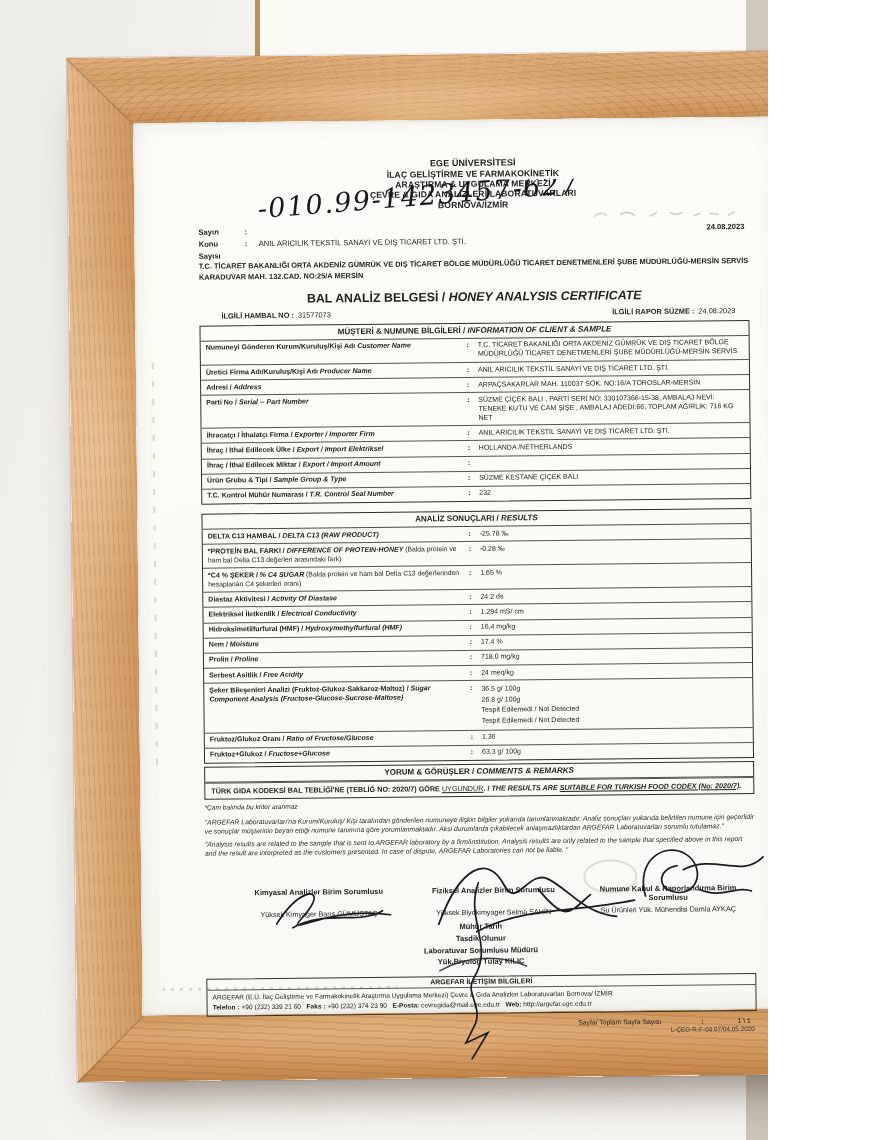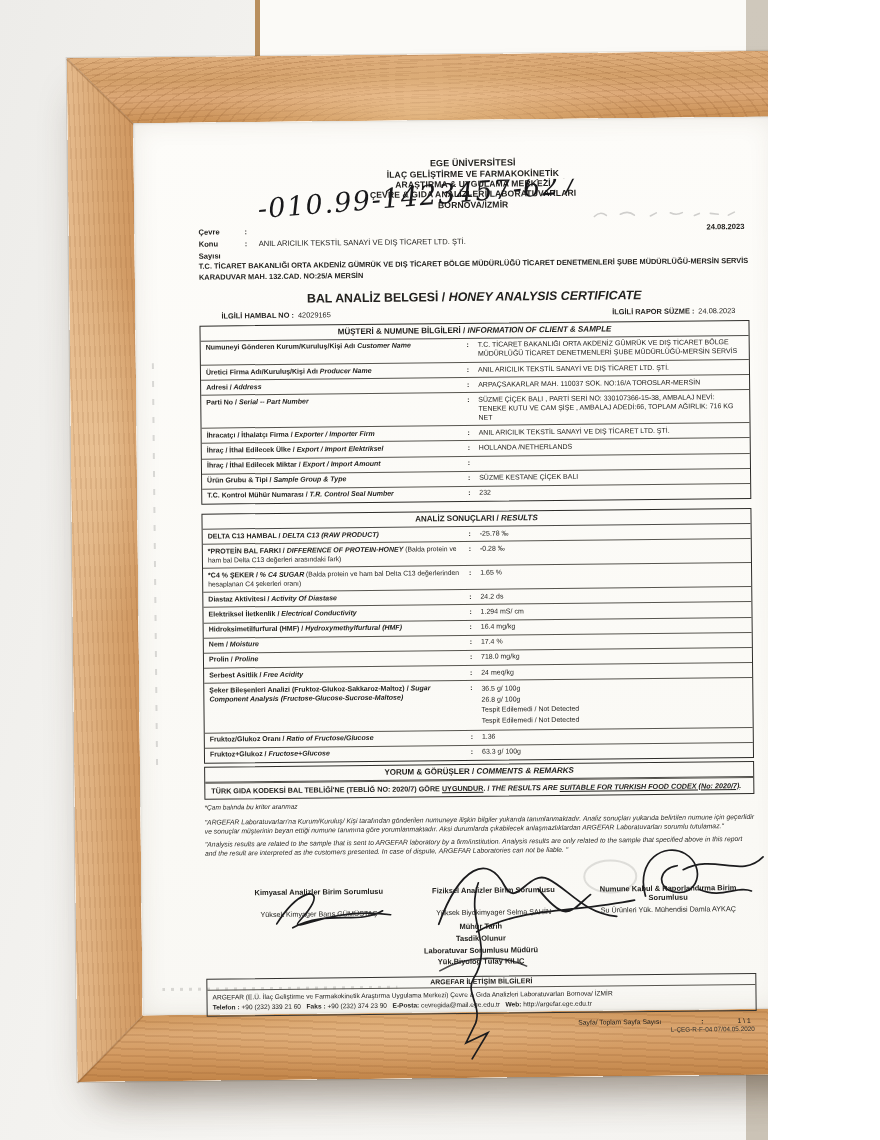--- a/index.html
+++ b/index.html
@@ -87,21 +87,21 @@
   .tc{padding:2.6px 5px;line-height:1.28;}
   .lab{width:46%;font-weight:bold;}
   .lab .i{font-style:italic;font-weight:600;}
   .lab .nt{font-weight:normal;font-size:6.8px;}
   .co{width:10px;font-weight:bold;text-align:center;padding-left:0;padding-right:0;}
   .va{flex:1;}
   .vl{line-height:1.55;}
   
   .cmt-row{padding:2.8px 6px;font-size:7.2px;border-top:1px solid #57554f;}
   .cmt-row .b{font-weight:bold;}
-  .cmt-row .u{font-weight:bold;text-decoration:underline;}
+  .cmt-row .u{font-weight:normal;text-decoration:underline;}
   .cmt-row .i{font-style:italic;font-weight:600;}
   .cmt-row .iu{font-style:italic;font-weight:600;text-decoration:underline;}
   .footnote{font-style:italic;font-size:6.6px;margin-top:4px;}
   .disc{font-style:italic;font-size:6.8px;line-height:1.4;margin-top:7px;color:#2a2925;}
   
   .sig-row{display:flex;margin-top:30px;padding-left:26px;}
   .sig-col{flex:1;text-align:center;position:relative;}
   .sig-title{font-weight:bold;font-size:7.5px;line-height:1.3;}
   .sig-name{font-size:7.2px;margin-top:13px;}
   .sig-svg{position:absolute;pointer-events:none;}
@@ -154,21 +154,21 @@
 
         <svg class="hand-number" viewBox="0 0 360 52">
           <text x="6" y="36" transform="rotate(-4 10 34)" style="font-family:'DejaVu Serif',serif;font-style:italic;font-size:27px;fill:#18181a;letter-spacing:1.5px;">-010.99-1423457-627</text>
         </svg>
         <svg class="hand-smudge" viewBox="0 0 150 20">
           <path d="M4,12 q6,-6 12,-1 M30,10 q8,-4 14,1 M60,12 l6,-3 M80,9 q6,3 12,0 M104,12 l5,-2 M120,10 l8,1 M138,12 l6,-3" stroke="#6a6a6a" stroke-width="1.6" fill="none" stroke-linecap="round"></path>
         </svg>
 
         <div class="meta">
           <div class="meta-row">
-            <span class="meta-label">Çevre</span>
+            <span class="meta-label">Sayın</span>
             <span class="meta-colon">:</span>
             <span class="meta-date">24.08.2023</span>
           </div>
           <div class="meta-row">
             <span class="meta-label">Konu</span>
             <span class="meta-colon">:</span>
             <span>ANIL ARICILIK TEKSTİL  SANAYİ VE DIŞ TİCARET LTD. ŞTİ.</span>
           </div>
           <div class="meta-row">
             <span class="meta-label">Sayısı</span>
@@ -177,21 +177,21 @@
           <div class="addr">KARADUVAR MAH. 132.CAD. NO:25/A MERSİN</div>
         </div>
 
         <div class="cert-title">
           <span>BAL ANALİZ BELGESİ /</span>
           <span class="en">HONEY ANALYSIS CERTIFICATE</span>
         </div>
 
         <div class="report-line">
           <span>İLGİLİ HAMBAL NO :</span>
-          <span class="val">42029165</span>
+          <span class="val">31577073</span>
           <span class="right">İLGİLİ RAPOR SÜZME :</span>
           <span class="val">24.08.2023</span>
         </div>
 
         <div class="tbl">
           <div class="tbl-head">
             <span>MÜŞTERİ &amp; NUMUNE BİLGİLERİ /</span>
             <span class="en">INFORMATION OF CLIENT &amp; SAMPLE</span>
           </div>
           <div>

